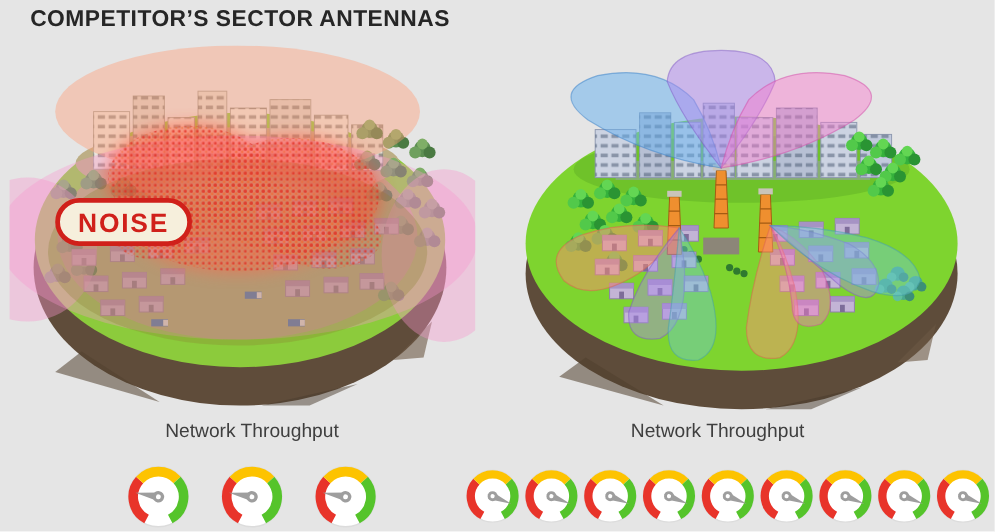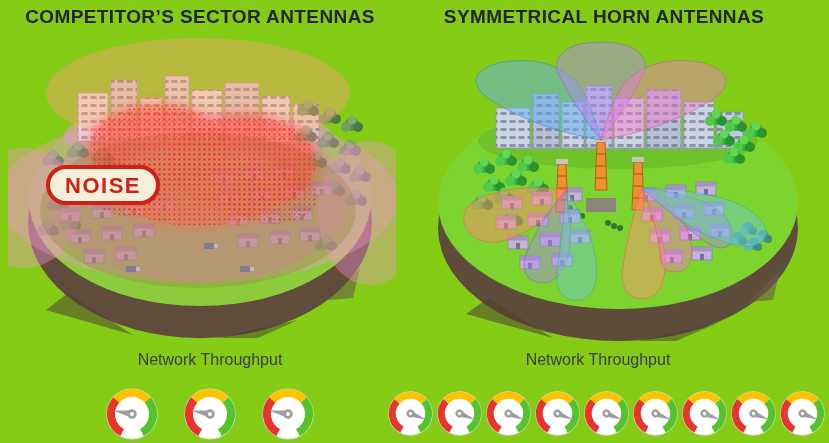--- a/index.html
+++ b/index.html
@@ -1,16 +1,16 @@
 <!DOCTYPE html>
 <html><head>
 <meta charset="utf-8">
 <style>
   html,body{margin:0;padding:0;background:#fff;}
-  #stage{position:relative;width:829px;height:443px;background:#84cc16;overflow:hidden;
+  #stage{position:relative;width:829px;height:443px;background:#e5e5e5;overflow:hidden;
          font-family:"Liberation Sans",sans-serif;}
   .panel-title{position:absolute;top:6px;width:400px;text-align:center;
                font-size:19px;font-weight:700;color:#262626;letter-spacing:.4px;}
   #title-left{left:0;}
   #title-right{left:404px;}
   .illu{position:absolute;top:38px;}
   #illu-left{left:8px;}
   #illu-right{left:418px;}
   .tp-label{position:absolute;top:351px;width:300px;text-align:center;
             font-size:16px;font-weight:400;color:#3f3f3f;}
@@ -21,21 +21,20 @@
   #gauges-right{left:383px;top:391px;width:446px;gap:4px;}
   #gauges-left svg{width:52px;height:52px;}
   #gauges-right svg{width:45px;height:45px;}
 </style>
 </head>
 <body>
 
 <div id="stage">
 
   <div class="panel-title" id="title-left">COMPETITOR’S SECTOR ANTENNAS</div>
-  <div class="panel-title" id="title-right">SYMMETRICAL HORN ANTENNAS</div>
 
   <svg id="illu-left" class="illu" width="388" height="310" viewBox="0 0 388 310">
     <defs>
       <pattern id="winA" width="9" height="8" patternUnits="userSpaceOnUse">
         <rect x="1.5" y="2" width="6" height="3" fill="rgba(90,88,80,0.55)"></rect>
       </pattern>
       <pattern id="noiseDots" width="5" height="5" patternUnits="userSpaceOnUse">
         <circle cx="1.4" cy="1.4" r="1.1" fill="#e22a1f"></circle>
         <circle cx="3.8" cy="3.6" r="0.8" fill="#f06a30"></circle>
       </pattern>

